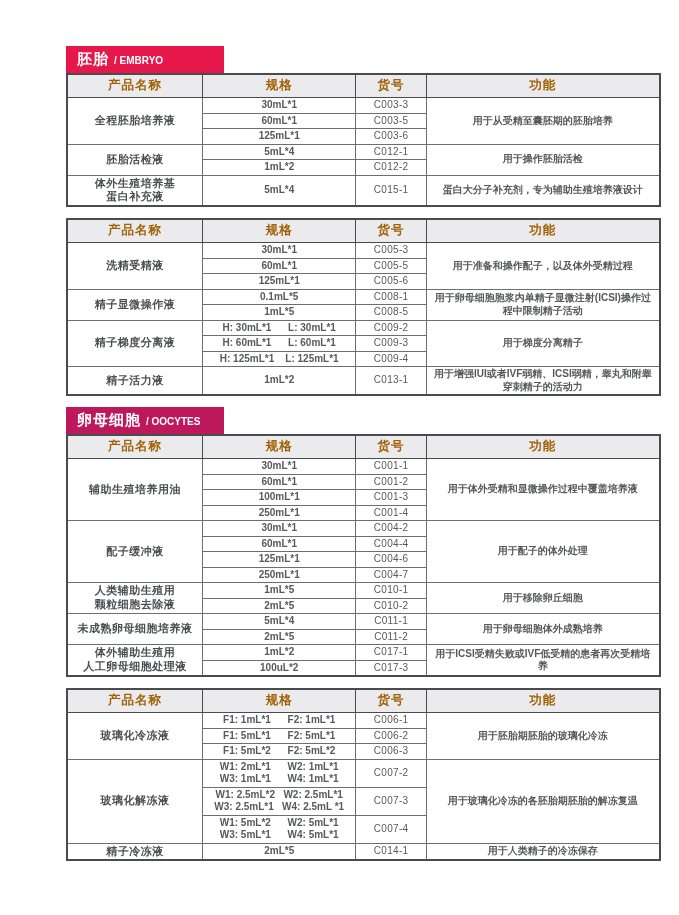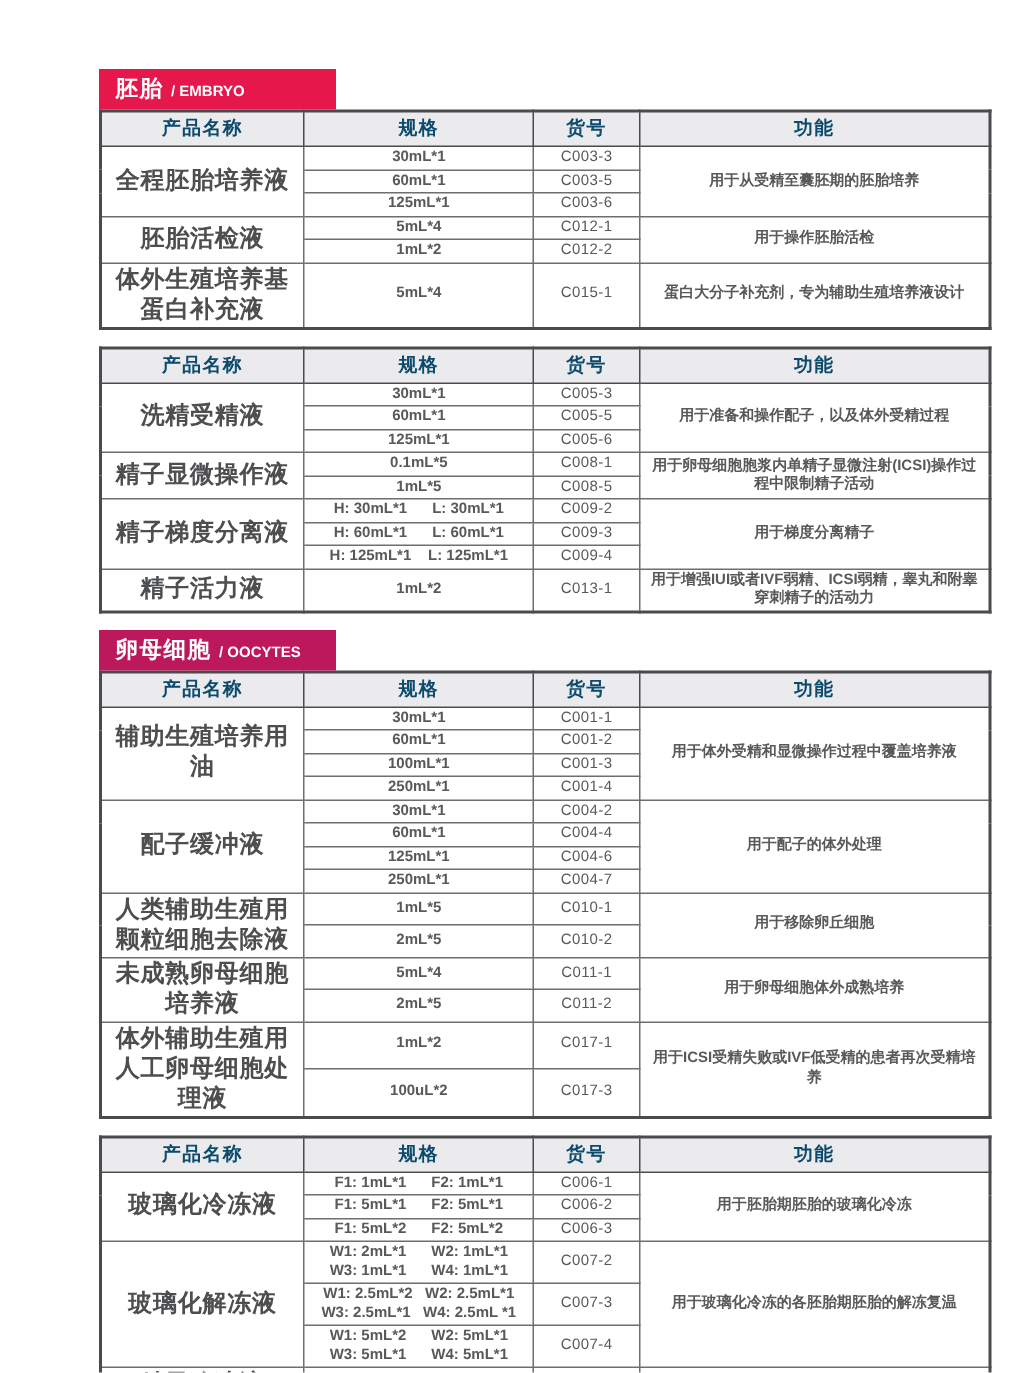--- a/index.html
+++ b/index.html
@@ -8,24 +8,24 @@
   .page { padding:46px 42px 0 42px; }
 
   .section { margin-bottom:11px;margin-left:24px; }
   .tab { display:inline-block; min-width:158px; padding:4px 16px 4px 11px; color:#fff; }
   .tab .zh { font-size:15px; font-weight:bold; letter-spacing:1px; }
   .tab .en { font-size:10px; font-weight:bold; margin-left:5px; }
 
   table.ptable { border-collapse:collapse; width:595px; table-layout:fixed;
     border:2px solid #4a4b4d; }
   .ptable th { background:#ebebed; border:1px solid #4a4b4d; font-size:12.5px;
-    padding:2px 0 3px 0; color:#0c4a6e; letter-spacing:1px; }
+    padding:2px 0 3px 0; color:#a16207; letter-spacing:1px; }
   .ptable td { border:1px solid #6d6e71; font-size:10px; text-align:center;
     vertical-align:middle; padding:1px 3px; line-height:1.25; }
-  td.name { font-weight:bold; font-size:16px; color:#4d4e50; letter-spacing:0.5px; }
+  td.name { font-weight:bold; font-size:11px; color:#4d4e50; letter-spacing:0.5px; }
   td.code { letter-spacing:0.3px; }
   td.func { padding:1px 6px;font-weight:bold; }
   .spec-line { white-space:pre;font-weight:bold; }
 </style>
 </head>
 <body>
 
 <div class="page">
 
   <div id="sections">

